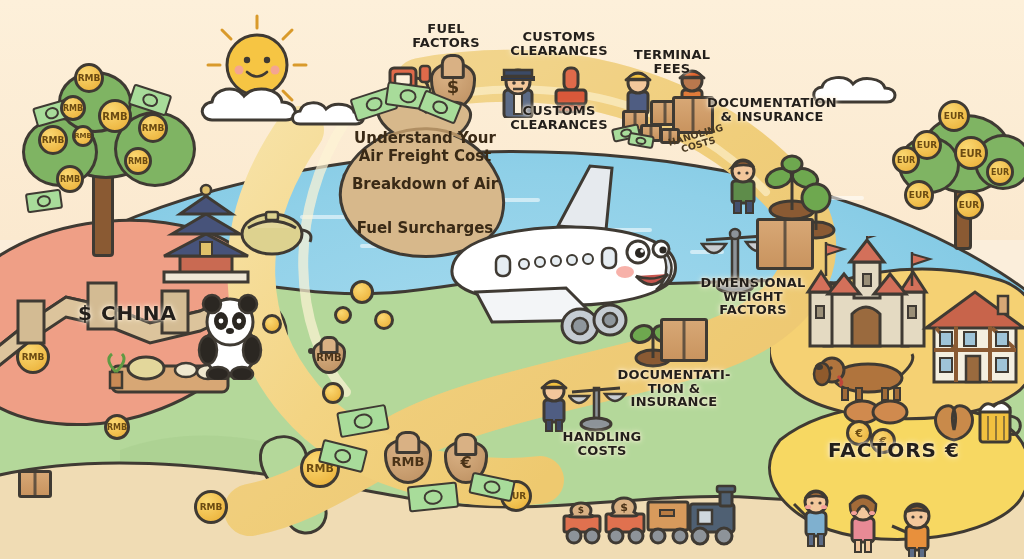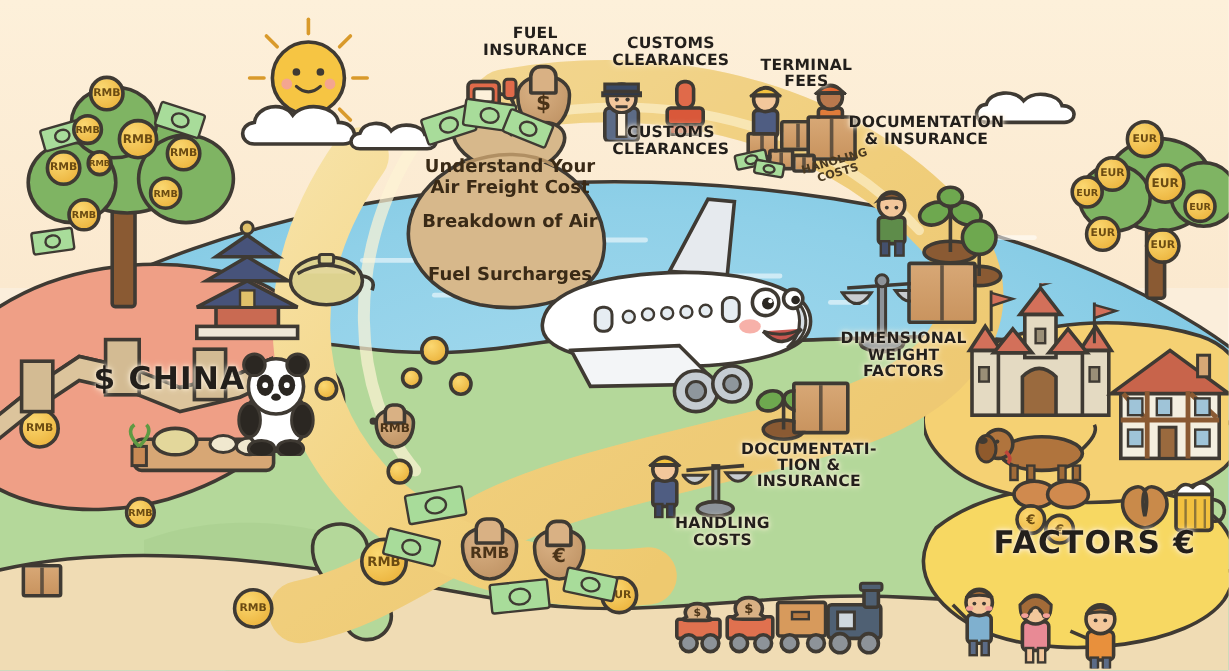--- a/index.html
+++ b/index.html
@@ -66,21 +66,21 @@
   .trunk { background:#8a5a33; border:3px solid #3f3a33; border-radius:4px; }
 
   
   .lbl {
     color:#231f1b; font-weight:bold; text-align:center; line-height:1.05;
     font-family:"DejaVu Sans", sans-serif; letter-spacing:.2px;
     text-shadow:0 0 3px #fdf0da,0 0 6px #fdf0da;
     white-space:pre-line;
   }
   .lbl-md { font-size:13px; }
-  .lbl-lg { font-size:26px; letter-spacing:1px; }
+  .lbl-lg { font-size:20px; letter-spacing:1px; }
   .lbl-path {
     font-size:9.5px; color:#4a3a22; font-weight:bold; line-height:1.05;
     text-align:center; white-space:pre-line;
   }
   .bagtext {
     position:absolute; left:0; width:100%; text-align:center;
     color:#3a2a16; font-weight:bold; font-size:15px; line-height:1.18;
     font-family:"DejaVu Sans",sans-serif; white-space:pre-line;
   }
 </style>
@@ -595,21 +595,21 @@
       <circle cx="96" cy="58" r="7"></circle>
         <circle cx="118" cy="58" r="7"></circle>
       <circle cx="138" cy="58" r="8"></circle>
         <circle cx="162" cy="58" r="8"></circle>
     </g>
   </svg>
 
   <div class="lyr box" style="left:18px;top:470px;width:34px;height:28px;"></div>
 
   <div class="lyr lbl lbl-md" style="left:398px;top:22px;width:96px;z-index:20;">FUEL
-INSURANCE</div>
+FACTORS</div>
   <div class="lyr lbl lbl-md" style="left:498px;top:30px;width:122px;z-index:20;">CUSTOMS
 CLEARANCES</div>
   <div class="lyr lbl lbl-md" style="left:616px;top:48px;width:112px;z-index:20;">TERMINAL
 FEES</div>
   <div class="lyr lbl lbl-md" style="left:498px;top:104px;width:122px;z-index:20;">CUSTOMS
 CLEARANCES</div>
   <div class="lyr lbl lbl-md" style="left:700px;top:96px;width:144px;z-index:20;">DOCUMENTATION
 &amp; INSURANCE</div>
   <div class="lyr lbl lbl-md" style="left:694px;top:276px;width:118px;z-index:20;">DIMENSIONAL
 WEIGHT

